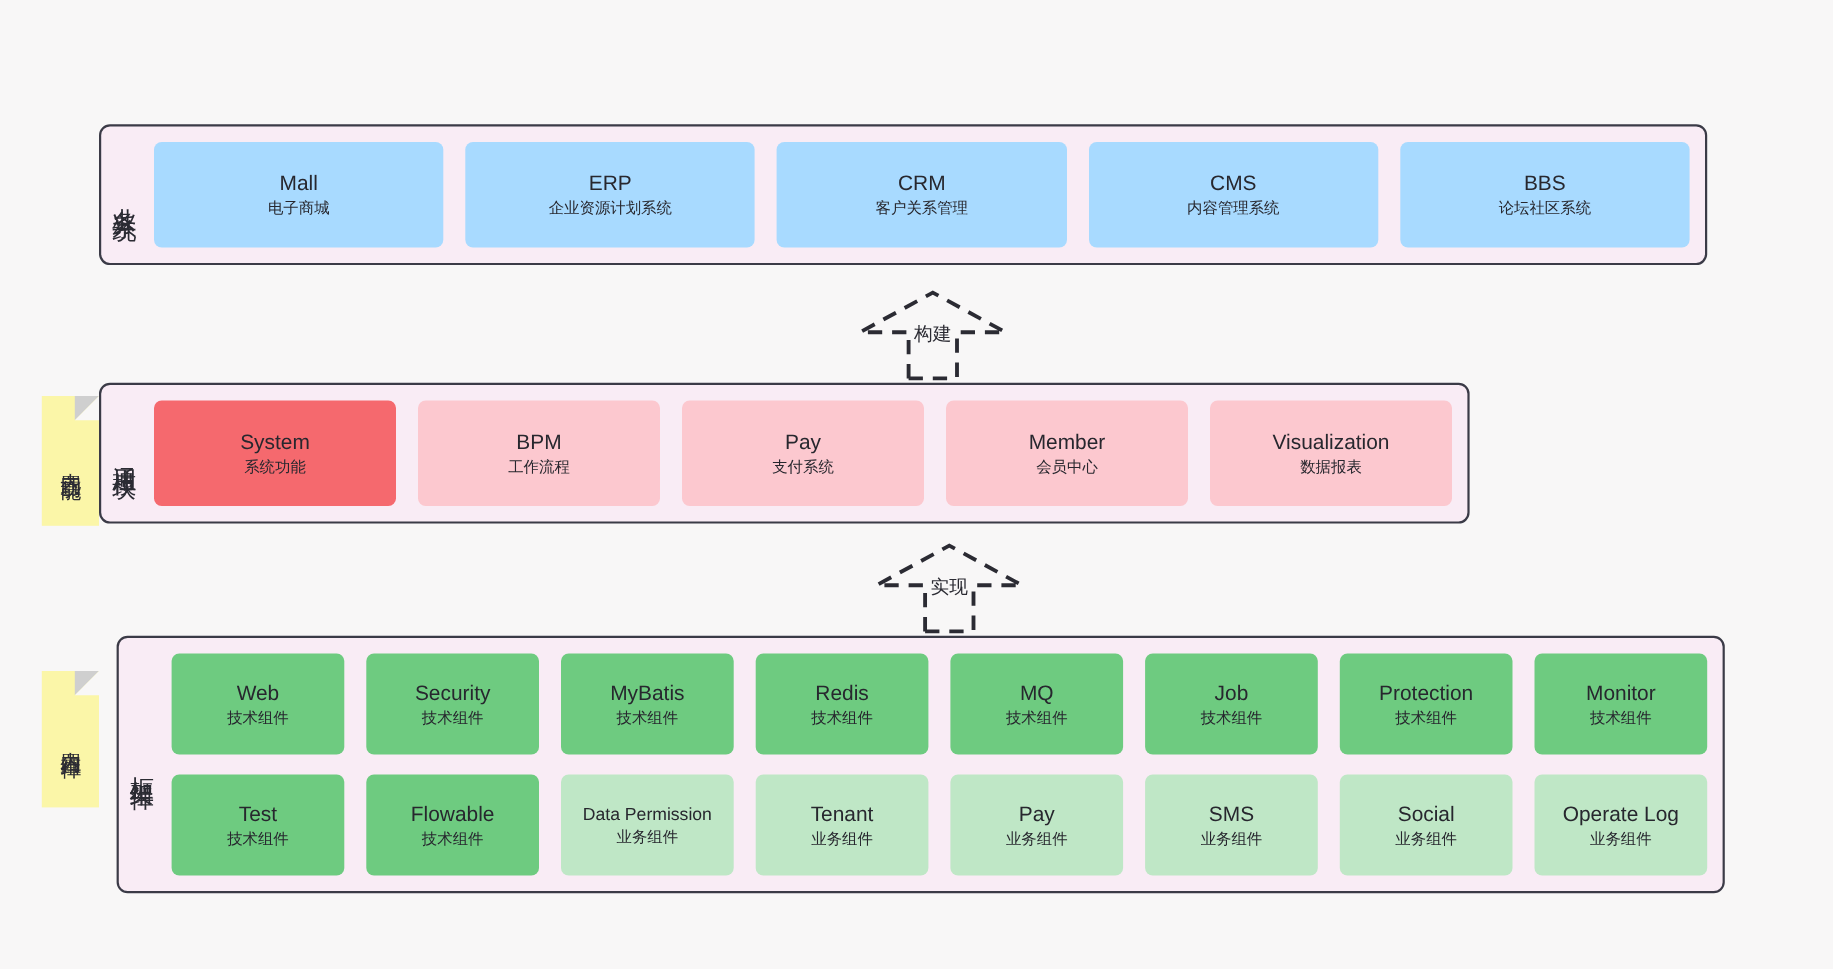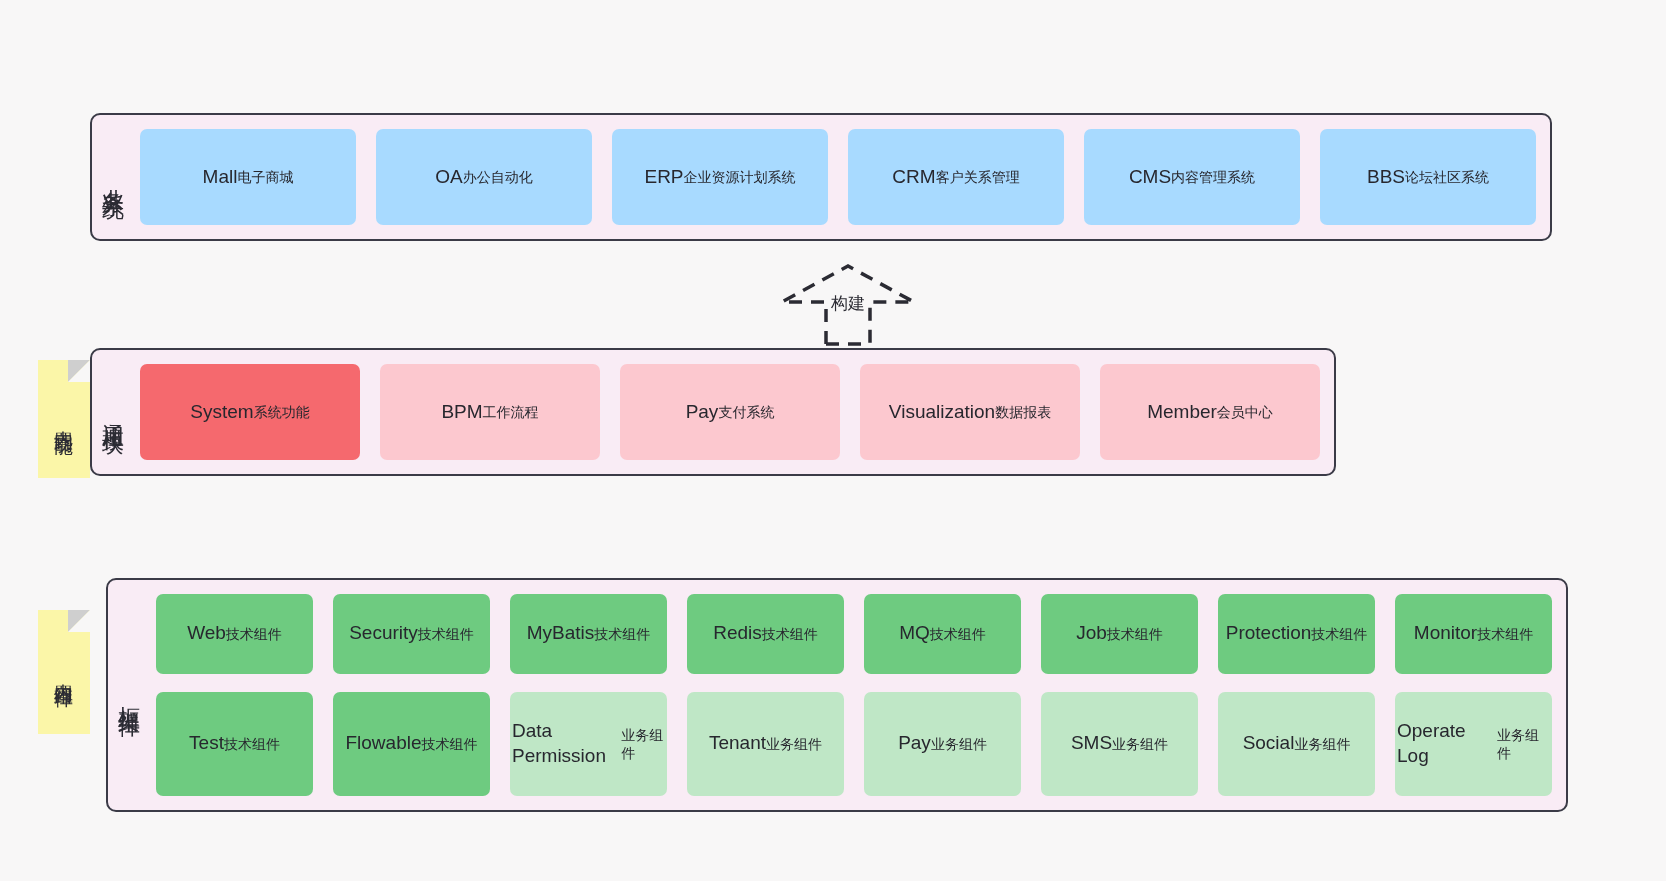--- a/index.html
+++ b/index.html
@@ -56,31 +56,32 @@
     gap: 20px;
     flex: 1 1 auto;
     align-items: stretch;
   }
 
   
   .node {
     flex: 1 1 0;
     border-radius: 7px;
     display: flex;
+    flex-direction: column;
     align-items: center;
     justify-content: center;
     text-align: left;
     line-height: 1.3;
     color: #27272e;
     min-width: 0;
     padding: 4px 2px;
   }
   .node .n-title { font-size: 19px; }
   .node .n-sub   { font-size: 14px; }
-  .node.wrap .n-title { font-size: 19px; }
+  .node.wrap .n-title { font-size: 16px; }
 
   .c-blue      { background: #a8daff; }
   .c-red       { background: #f5696e; }
   .c-pink      { background: #fcc8cf; }
   .c-green     { background: #6ecb80; }
   .c-lightgreen{ background: #bfe7c6; }
 
   
   .note {
     position: absolute;
@@ -137,24 +138,20 @@
 
   <div class="layer" id="layer-business" style="left:90px; top:113px; width:1462px; height:128px;">
     <div class="layer-title">业务系统</div>
     <div class="layer-body">
       <div class="row">
         <div class="node c-blue">
           <span class="n-title">Mall</span>
           <span class="n-sub">电子商城</span>
         </div>
         <div class="node c-blue">
-          <span class="n-title">OA</span>
-          <span class="n-sub">办公自动化</span>
-        </div>
-        <div class="node c-blue">
           <span class="n-title">ERP</span>
           <span class="n-sub">企业资源计划系统</span>
         </div>
         <div class="node c-blue">
           <span class="n-title">CRM</span>
           <span class="n-sub">客户关系管理</span>
         </div>
         <div class="node c-blue">
           <span class="n-title">CMS</span>
           <span class="n-sub">内容管理系统</span>
@@ -190,31 +187,38 @@
         </div>
         <div class="node c-pink">
           <span class="n-title">BPM</span>
           <span class="n-sub">工作流程</span>
         </div>
         <div class="node c-pink">
           <span class="n-title">Pay</span>
           <span class="n-sub">支付系统</span>
         </div>
         <div class="node c-pink">
+          <span class="n-title">Member</span>
+          <span class="n-sub">会员中心</span>
+        </div>
+        <div class="node c-pink">
           <span class="n-title">Visualization</span>
           <span class="n-sub">数据报表</span>
         </div>
-        <div class="node c-pink">
-          <span class="n-title">Member</span>
-          <span class="n-sub">会员中心</span>
-        </div>
       </div>
     </div>
   </div>
 
+  <div class="connector" id="conn-implement" style="left:793px; top:492px; width:140px; height:86px;">
+    <svg width="140" height="86" viewBox="0 0 140 86">
+      <polyline points="48,82 48,40 4,40 70,4 136,40 92,40 92,82" fill="none" stroke="#2b2b33" stroke-width="3.5" stroke-dasharray="13 9" stroke-linecap="butt" stroke-linejoin="miter"></polyline>
+      <line x1="48" y1="82" x2="92" y2="82" stroke="#2b2b33" stroke-width="3.5" stroke-dasharray="13 9"></line>
+    </svg>
+    <span class="conn-label" style="top:30px;">实现</span>
+  </div>
 
   <div class="note" id="note-builtin-component" style="left:38px; top:610px; height:124px;">
     <span class="fold"></span>
     <span>内置组件</span>
   </div>
 
   <div class="layer" id="layer-framework" style="left:106px; top:578px; width:1462px; height:234px;">
     <div class="layer-title">框架组件</div>
     <div class="layer-body">
 

